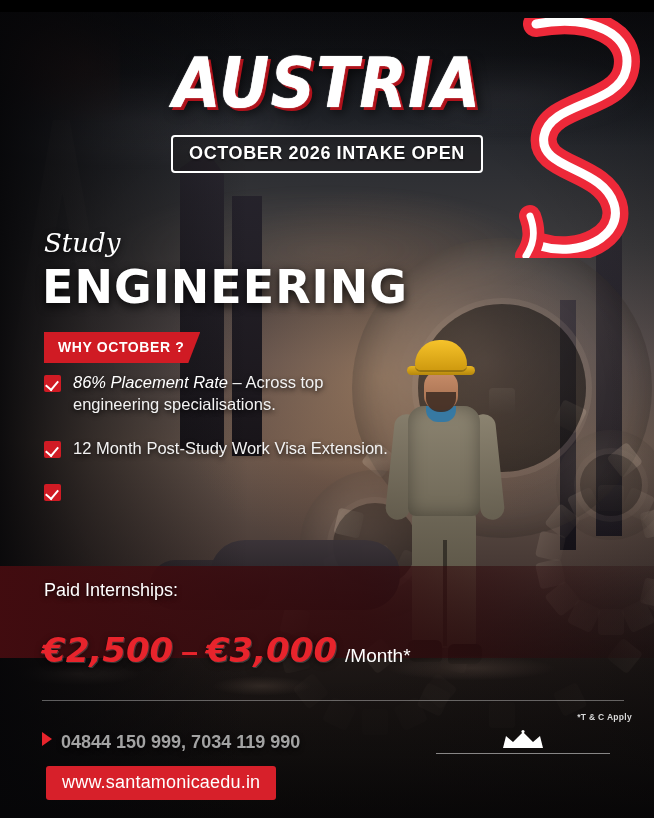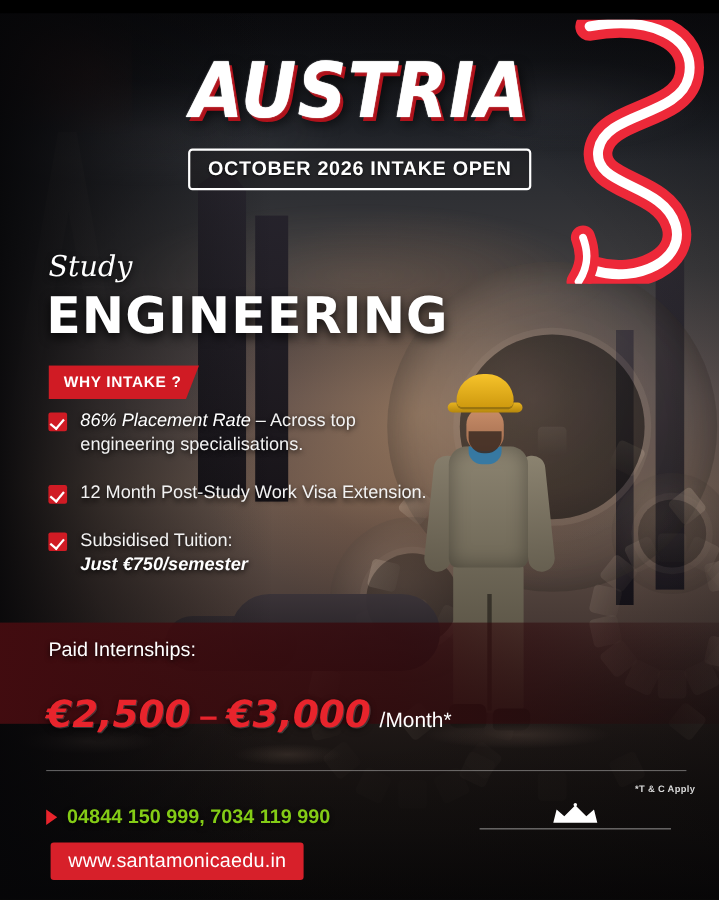--- a/index.html
+++ b/index.html
@@ -237,22 +237,22 @@
   }
 
   .divider {
     position:absolute; left:42px; right:30px; top:700px;
     height:1px; background:rgba(255,255,255,.35);
   }
 
   .footer { position:absolute; left:0; right:0; top:716px; height:102px; }
   .phone {
     position:absolute; left:42px; top:16px;
-    display:flex; align-items:center; gap:9px;
-    color:#84cc16; font-size:18px; font-weight:700;
+    display:flex; gap:9px;
+    color:#a3a3a3; font-size:18px; font-weight:700;
     text-shadow:0 2px 5px rgba(0,0,0,.8);
   }
   .tri {
     width:0; height:0;
     border-left:10px solid #e8242c;
     border-top:7px solid transparent;
     border-bottom:7px solid transparent;
   }
   .web {
     position:absolute; left:46px; top:50px;
@@ -453,44 +453,40 @@
     <div class="title-wrap">
       <div class="austria">AUSTRIA</div>
       <div>
         <span class="intake">OCTOBER 2026 INTAKE OPEN</span>
       </div>
     </div>
 
     <div class="study">Study</div>
     <div class="engineering">ENGINEERING</div>
 
-    <div class="why">WHY INTAKE ?</div>
+    <div class="why">WHY OCTOBER ?</div>
 
     <div class="bullets">
 
       <div class="bullet">
         <span class="chk"></span>
         <div class="btext">
           <span class="em">86% Placement Rate</span><span> – Across top engineering specialisations.</span>
         </div>
       </div>
 
       <div class="bullet">
         <span class="chk"></span>
         <div class="btext">
           <span>12 Month Post-Study Work Visa Extension.</span>
         </div>
       </div>
 
       <div class="bullet">
         <span class="chk"></span>
-        <div class="btext">
-          <span>Subsidised Tuition:</span><br>
-          <span class="emi">Just €750/semester</span>
-        </div>
       </div>
 
     </div>
 
     <div class="internbar"></div>
     <div class="intern-label">Paid Internships:</div>
     <div class="intern-amount">
       <span class="amt">€2,500</span>
       <span class="dash">–</span>
       <span class="amt">€3,000</span>

